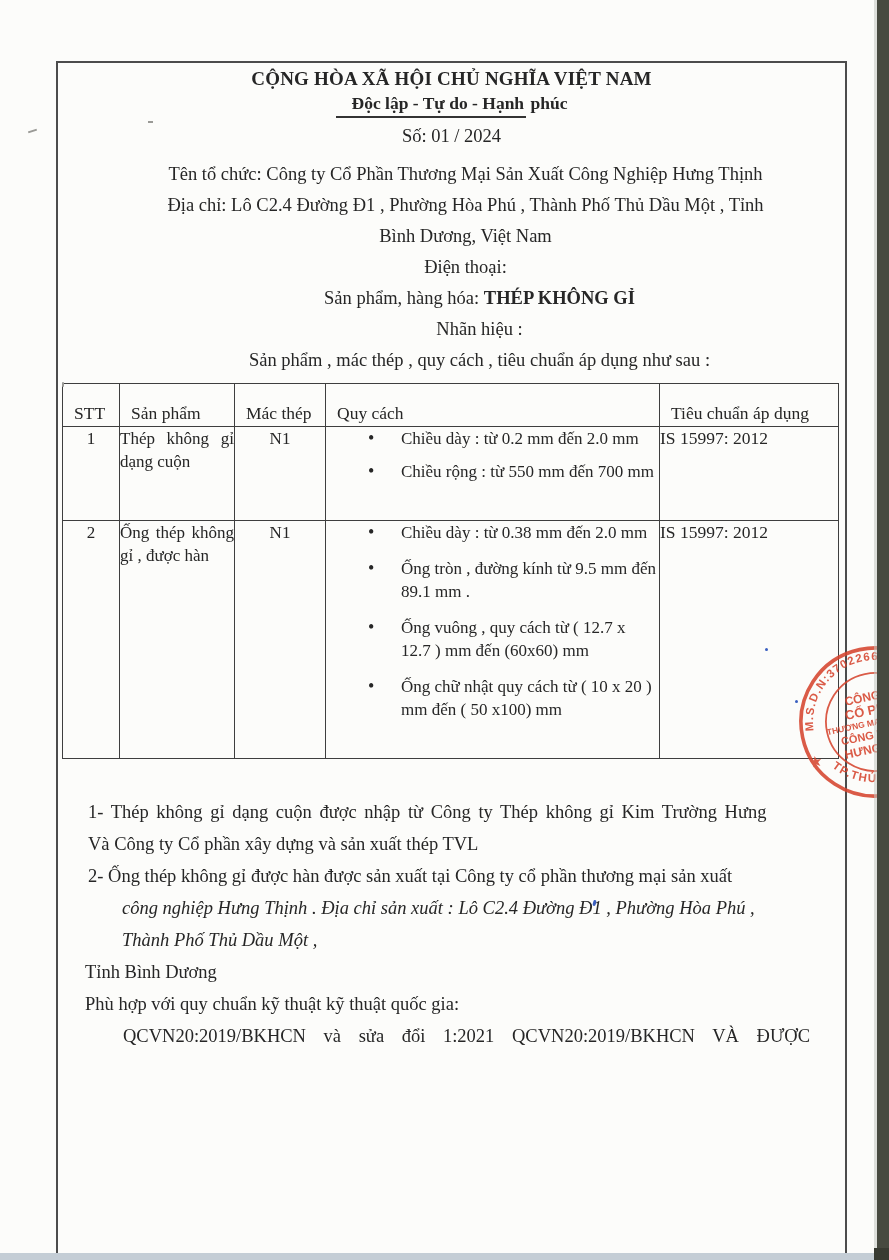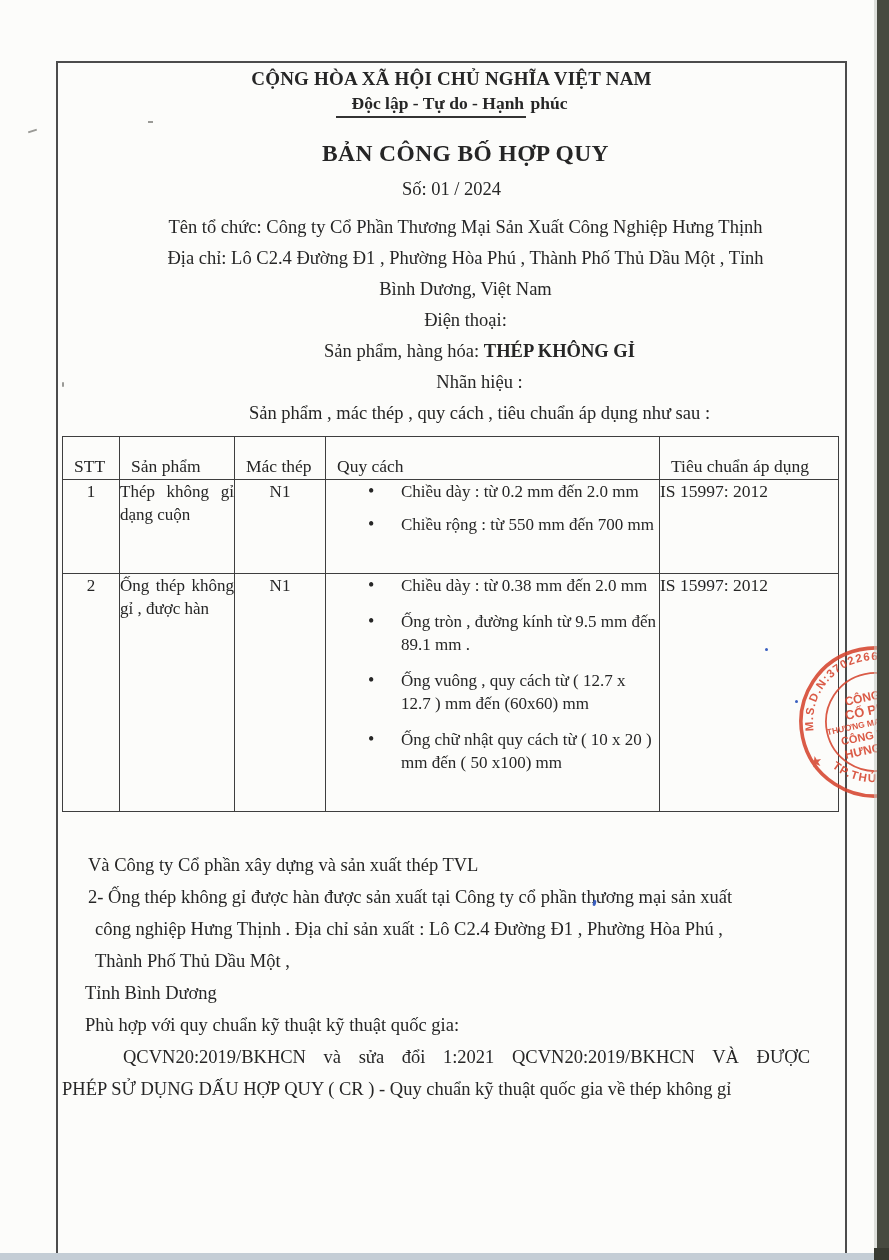--- a/index.html
+++ b/index.html
@@ -47,21 +47,21 @@
   tr.r2 { height:238px; }
   .qitem { display:flex; padding-left:42px; margin-bottom:10px; }
   tr.r2 .qitem { margin-bottom:13px; }
   .qb { flex:none; width:33px; font-size:18px; }
   .qt { flex:1; }
 
   .notes { margin-top:37px; font-size:18.5px; line-height:32px; }
   .in4  { padding-left:4px; }
   .in27 { padding-left:27px; }
   .in30 { padding-left:30px; }
-  .in64 { padding-left:37px; }
+  .in64 { padding-left:64px;font-style:italic; }
   .ws3  { word-spacing:3px; }
   .ws14 { word-spacing:13px;text-align:center; }
 
   
   .stamp {
     position:absolute; left:765px; top:612px; width:220px; height:220px;
     color:#d6452f; opacity:.88; z-index:20;
     transform:rotate(-12deg);
     font-family:"Liberation Sans", sans-serif;
   }
@@ -80,21 +80,20 @@
 </head>
 <body>
 
 <div class="page">
 
   <div class="frame">
 
     <div class="c nat1">CỘNG HÒA XÃ HỘI CHỦ NGHĨA VIỆT NAM</div>
     <div class="c nat2"><span class="ul">Độc lập - Tự do - Hạnh</span><span> phúc</span></div>
 
-    <div class="c doc-title">BẢN CÔNG BỐ HỢP QUY</div>
     <div class="c doc-no">Số: 01 / 2024</div>
 
     <div class="body-block">
       <div class="ln">Tên tổ chức: Công ty Cổ Phần Thương Mại Sản Xuất Công Nghiệp Hưng Thịnh</div>
       <div class="ln">Địa chỉ: Lô C2.4 Đường Đ1 , Phường Hòa Phú , Thành Phố Thủ Dầu Một , Tỉnh</div>
       <div class="ln">Bình Dương, Việt Nam</div>
       <div class="ln">Điện thoại:</div>
       <div class="ln-prod"><span>Sản phẩm, hàng hóa: </span><span class="bold">THÉP KHÔNG GỈ</span></div>
       <div class="ln-prod">Nhãn hiệu :</div>
       <div class="ln-prod">Sản phẩm , mác thép , quy cách , tiêu chuẩn áp dụng như sau :</div>
@@ -155,28 +154,28 @@
                 <span class="qb">•</span>
                 <span class="qt">Ống chữ nhật quy cách từ ( 10 x 20 ) mm đến ( 50 x100) mm</span>
               </div>
           </td>
           <td class="td-tc">IS 15997: 2012</td>
         </tr>
       </tbody>
     </table>
 
     <div class="notes">
+      <div class="in30 ws3">1-  Thép không gỉ dạng cuộn được nhập từ Công ty Thép không gỉ Kim Trường Hưng</div>
       <div class="in30">Và Công ty Cổ phần xây dựng và sản xuất thép TVL</div>
       <div class="in30">2-  Ống thép không gỉ được hàn được sản xuất tại Công ty cổ phần thương mại sản xuất</div>
       <div class="in64">công nghiệp Hưng Thịnh . Địa chỉ sản xuất : Lô C2.4 Đường Đ1 , Phường Hòa Phú ,</div>
       <div class="in64">Thành Phố Thủ Dầu Một ,</div>
       <div class="in27">Tỉnh Bình Dương</div>
       <div class="in27">Phù hợp với quy chuẩn kỹ thuật kỹ thuật quốc gia:</div>
       <div class="in30 ws14">QCVN20:2019/BKHCN và sửa đổi 1:2021 QCVN20:2019/BKHCN VÀ ĐƯỢC</div>
-      <div class="in4">PHÉP SỬ DỤNG DẤU HỢP QUY ( CR ) -  Quy chuẩn kỹ thuật quốc gia về thép không gỉ</div>
     </div>
 
   </div>
 
   <svg class="stamp" viewBox="0 0 220 220" width="220" height="220">
     <circle cx="110" cy="110" r="74" fill="none" stroke="currentColor" stroke-width="3.6"></circle>
     <circle cx="110" cy="110" r="49" fill="none" stroke="currentColor" stroke-width="1.8"></circle>
     <defs>
       <path id="arcTop" d="M 48,110 A 62,62 0 0 1 172,110"></path>
       <path id="arcBottom" d="M 44,104 A 66,66 0 0 0 176,104"></path>

